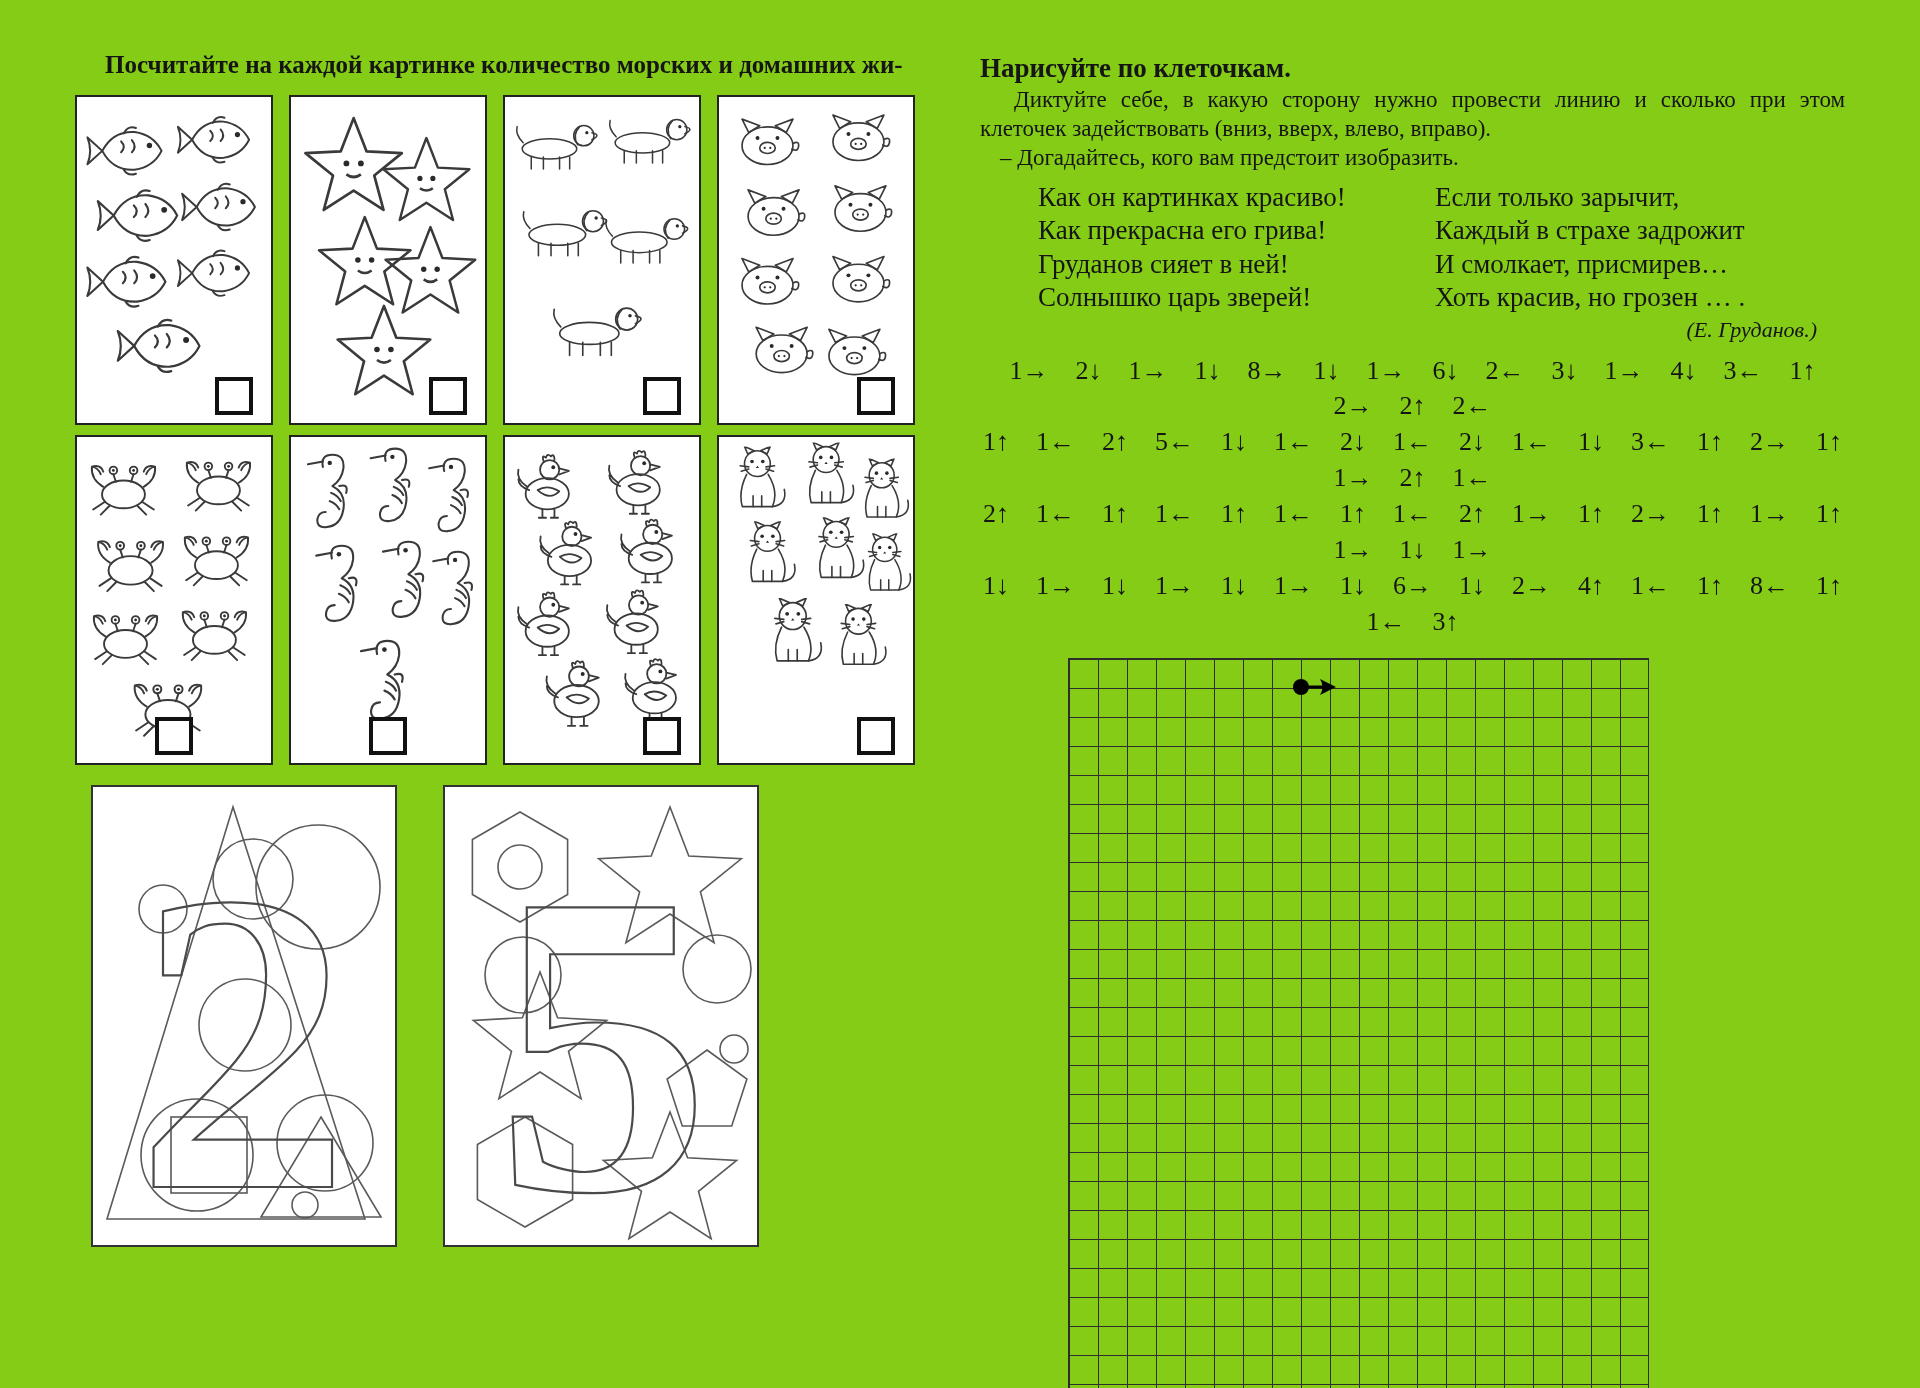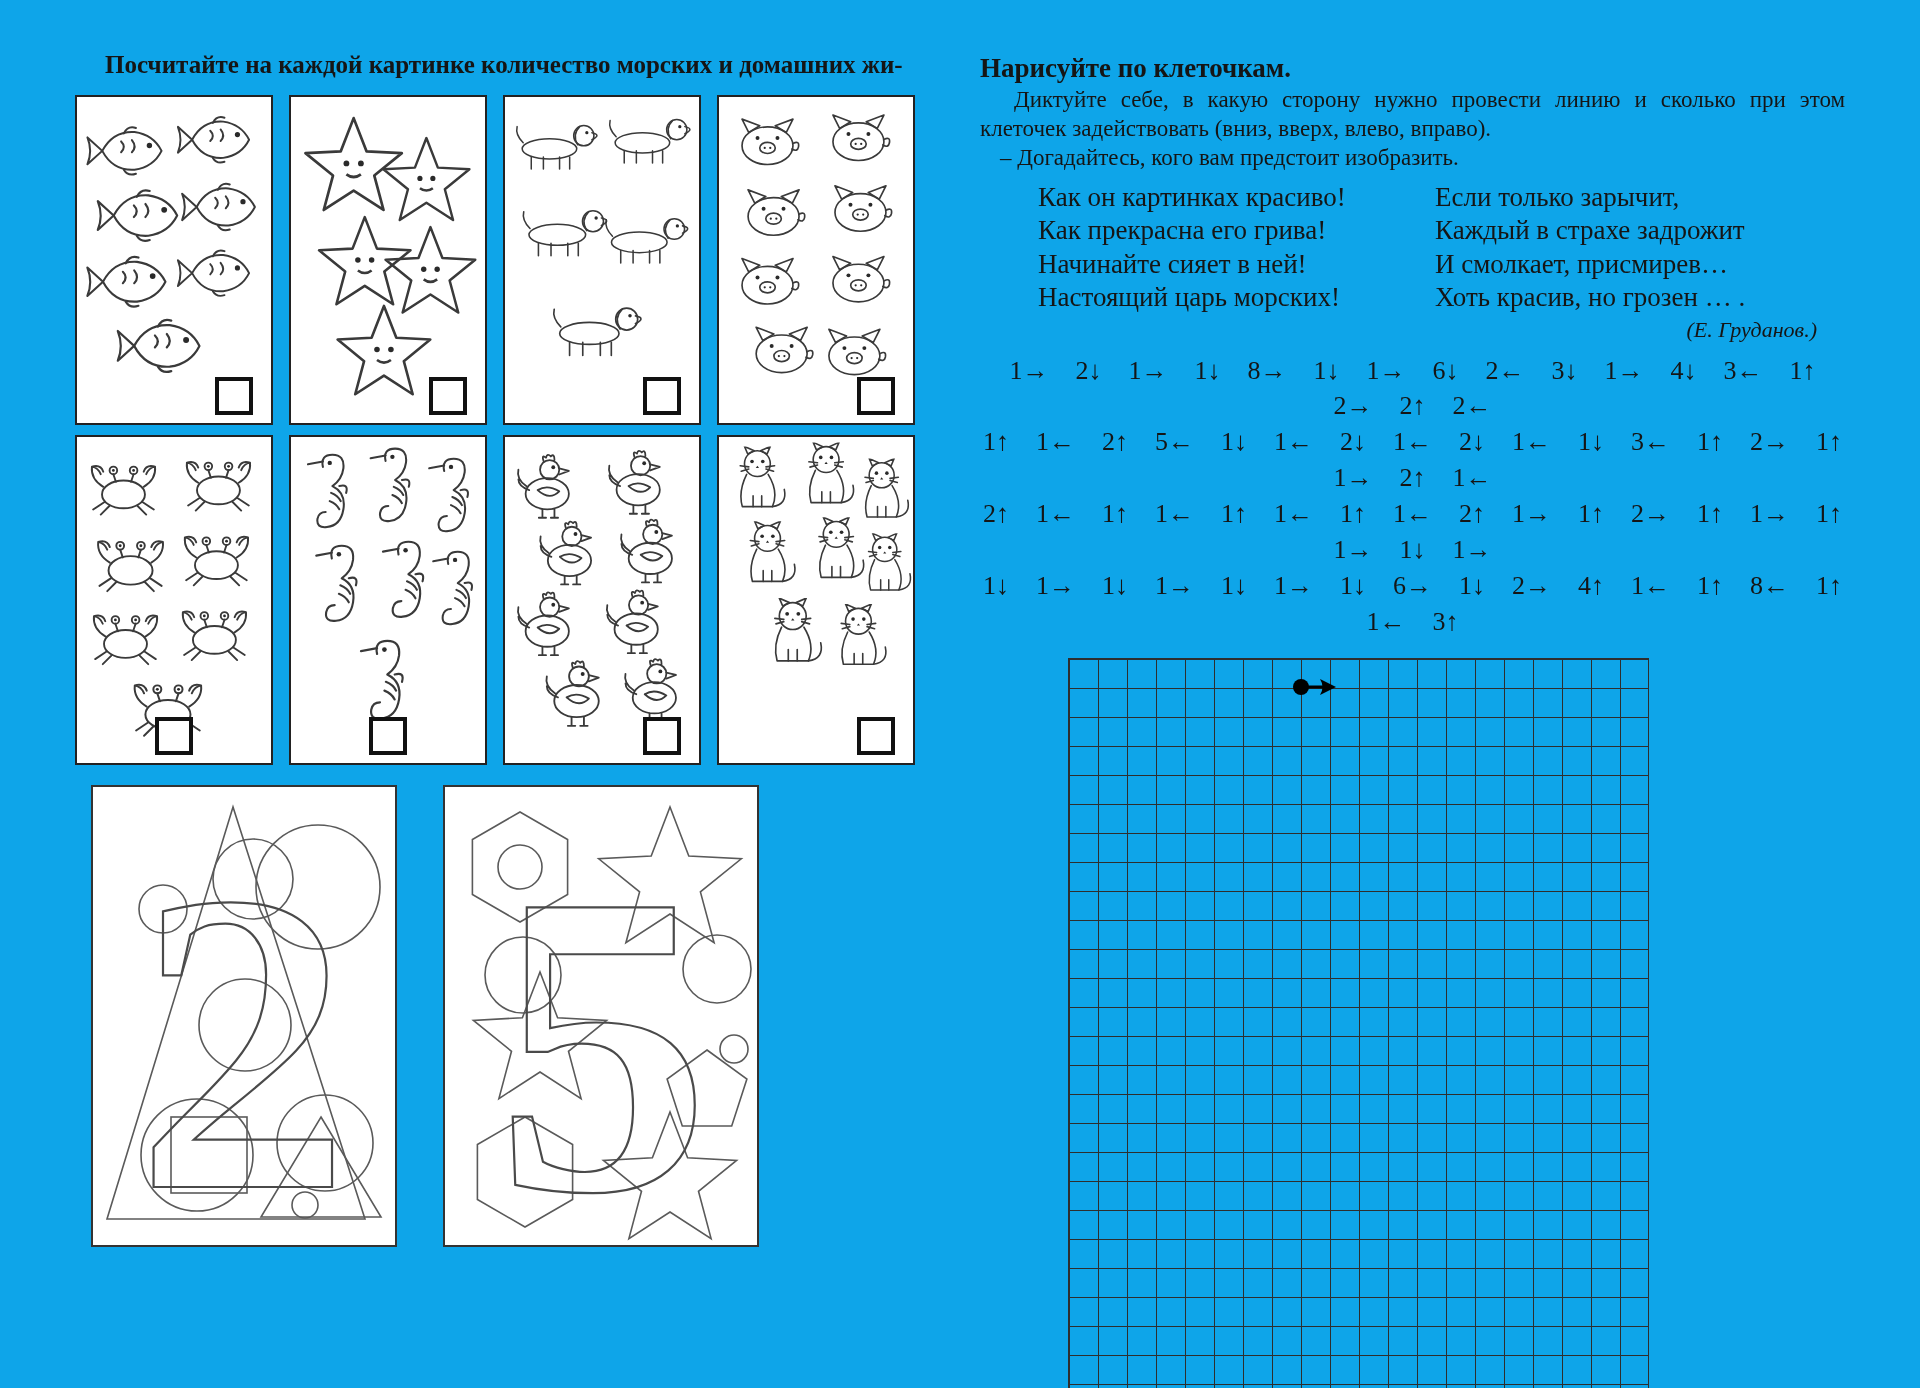--- a/index.html
+++ b/index.html
@@ -1,18 +1,18 @@
 <!DOCTYPE html>
 <html><head>
 <meta charset="utf-8">
 <style>
   * { margin:0; padding:0; box-sizing:border-box; }
   html,body { width:1920px; height:1388px; background:#ffffff; overflow:hidden;
     font-family:"Liberation Serif", serif; color:#151515; }
-  .sheet { position:relative; width:1920px; height:1388px; background:#0ea5e9;padding-left:26px; }
+  .sheet { position:relative; width:1920px; height:1388px; background:#84cc16;padding-left:26px; }
 
   
   .page-left { position:absolute; left:75px; top:48px; width:842px; }
   .task { font-size:25px; font-weight:bold; line-height:1.32; text-align:justify; }
   .task .l1 { display:block; text-indent:30px; }
   .task .l2 { display:block; }
   .pic-grid { margin-top:14px; display:grid; grid-template-columns:repeat(4,198px);
     column-gap:16px; row-gap:10px; }
   .pic-box { position:relative; width:198px; height:330px; border:2px solid #222; background:#fff; }
   .pic-box svg.art { position:absolute; inset:0; width:100%; height:100%; }
@@ -302,22 +302,22 @@
 
     <p class="indent"><span>Диктуйте себе, в какую сторону нужно провести линию и сколько при этом клеточек задействовать (вниз, вверх, влево, вправо).</span></p>
 
 
     <p class="dash">– Догадайтесь, кого вам предстоит изобразить.</p>
 
     <div class="poem">
       <div class="col1">
         <div>Как он картинках красиво!</div>
         <div>Как прекрасна его грива!</div>
-        <div>Начинайте сияет в ней!</div>
-        <div>Настоящий царь морских!</div>
+        <div>Груданов сияет в ней!</div>
+        <div>Солнышко царь зверей!</div>
       </div>
       <div class="col2">
         <div>Если только зарычит,</div>
         <div>Каждый в страхе задрожит</div>
         <div>И смолкает, присмирев…</div>
         <div>Хоть красив, но грозен … .</div>
       </div>
     </div>
 
     <div class="attribution">(Е. Груданов.)</div>

